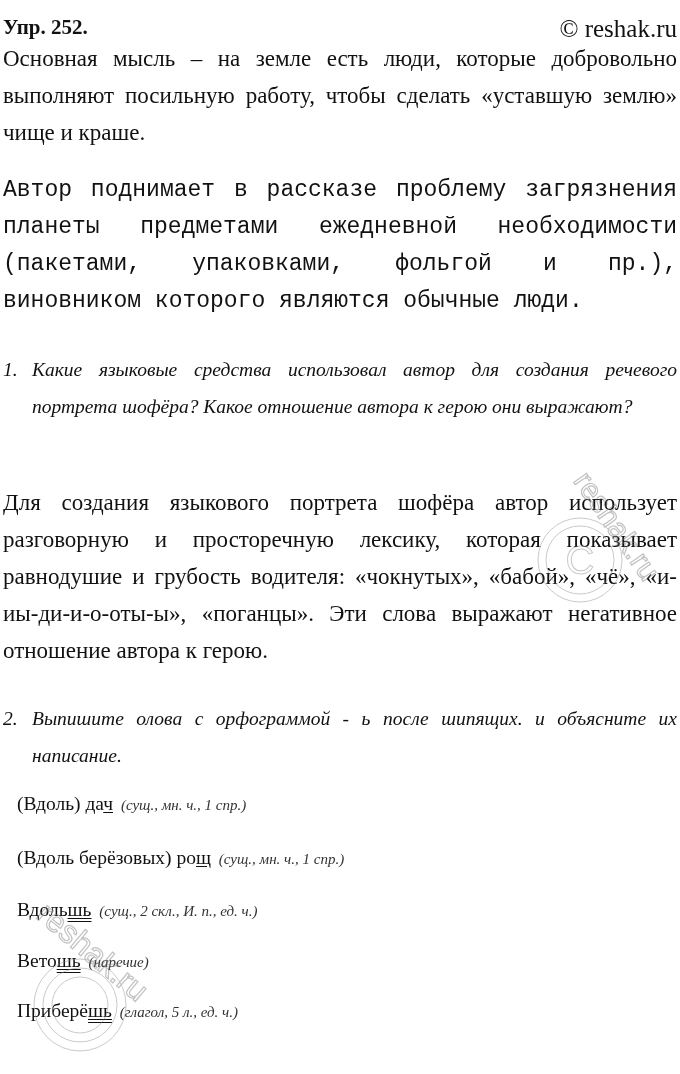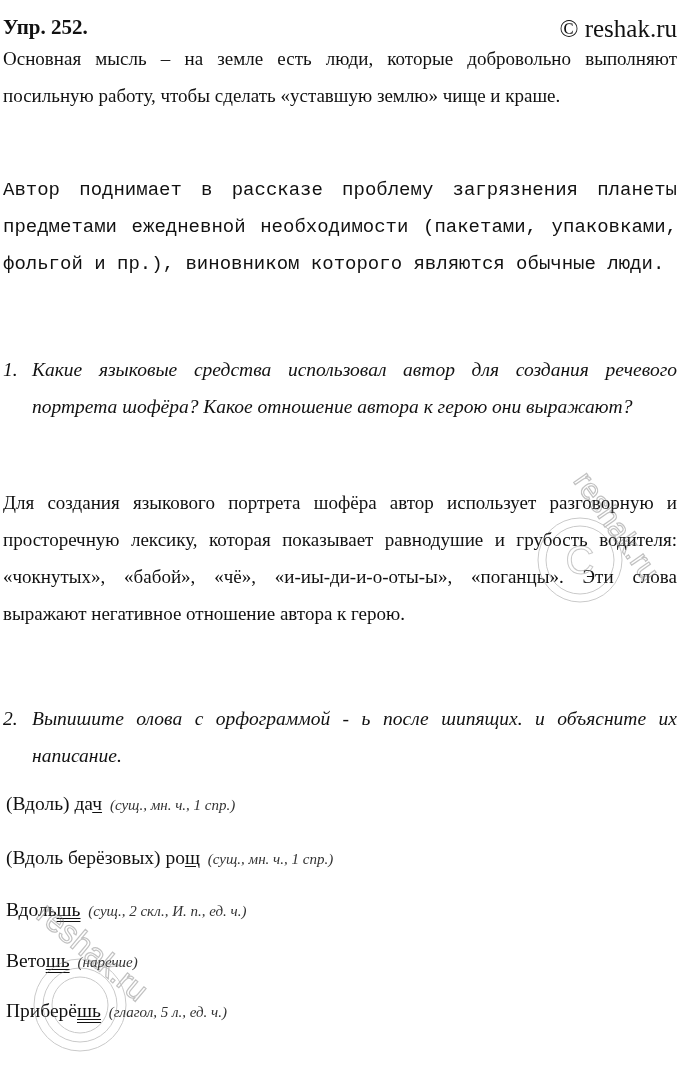--- a/index.html
+++ b/index.html
@@ -32,21 +32,21 @@
     .header .copyright {
       position: absolute;
       right: 0;
       top: 2px;
       font-size: 25px;
     }
     .para {
       position: absolute;
       left: 3px;
       width: 674px;
-      font-size: 19px;
+      font-size: 23px;
       line-height: 37px;
       text-align: justify;
       margin: 0;
     }
     .question {
       position: absolute;
       left: 3px;
       width: 674px;
       font-size: 19.5px;
       line-height: 37px;
@@ -59,21 +59,21 @@
       top: 0;
     }
     .question .qtext {
       display: block;
       margin-left: 29px;
       text-align: justify;
       text-align-last: left;
     }
     .word-line {
       position: absolute;
-      left: 6px;
+      left: 17px;
       font-size: 19.5px;
       line-height: 26px;
       white-space: nowrap;
     }
     .word-line .u {
       text-decoration: underline;
       text-decoration-style: double;
       text-underline-offset: 2px;
     }
     .word-line .u.single {

